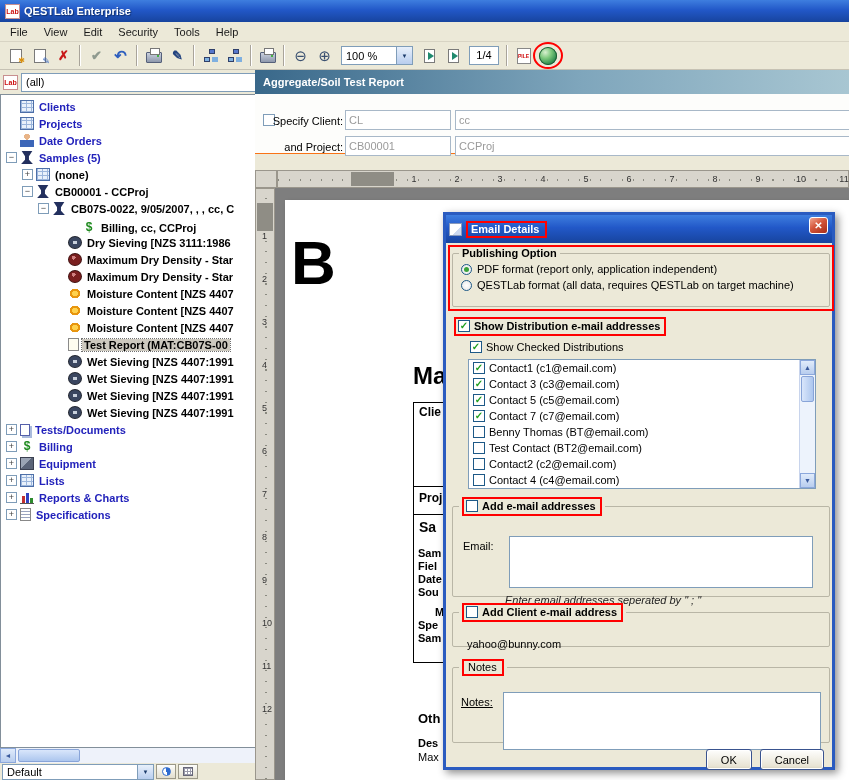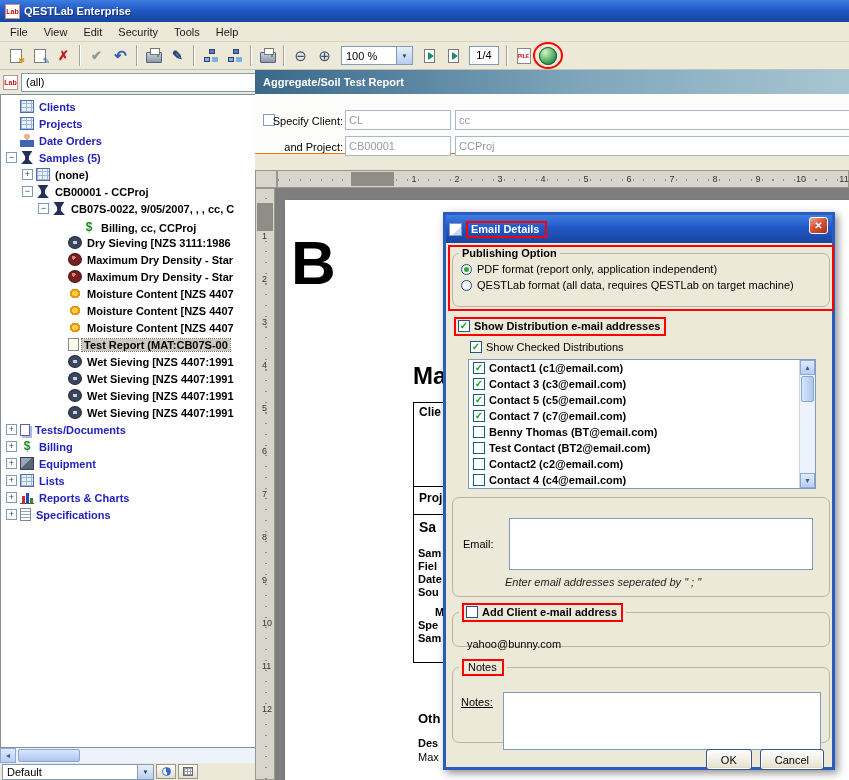--- a/index.html
+++ b/index.html
@@ -132,34 +132,34 @@
   .dialog{position:absolute;left:443px;top:212px;width:392px;height:558px;background:#ECE9D8;
     border:3px solid #2A5BC0;box-shadow:3px 3px 8px rgba(0,0,0,.45);z-index:10;}
   .dlg-title{height:28px;background:linear-gradient(180deg,#3E7EDF 0%,#2258C8 45%,#17449E 100%);
     display:flex;align-items:center;gap:4px;padding:0 3px;position:relative;}
   .dlg-icon{width:13px;height:13px;background:linear-gradient(135deg,#fff 60%,#CBD8F0 60%);border:1px solid #8899BB;flex:none;}
   .dlg-title-text{color:#fff;font-weight:bold;border:2px solid #FF0000;padding:0 6px 1px 3px;}
   .dlg-close{position:absolute;right:4px;top:2px;width:19px;height:17px;border:1px solid #fff;border-radius:3px;
     background:linear-gradient(145deg,#F2A690,#D4553A 45%,#A62D18);color:#fff;font-weight:bold;font-size:10px;
     line-height:15px;text-align:center;}
   .dlg-body{position:relative;height:530px;font-size:11px;}
-  fieldset{position:absolute;margin:0;padding:0;border:1px solid #B9B6A6;border-radius:7px;}
+  fieldset{position:absolute;margin:0;padding:0;border:1px solid #B9B6A6;border-radius:2px;}
   legend{font-weight:bold;margin-left:6px;padding:0 3px;}
   legend.plain{font-weight:normal;}
   .anno-box{position:absolute;border:2px solid #FF0000;pointer-events:none;z-index:5;}
   .anno-wrap{display:inline-flex;align-items:center;gap:4px;border:2px solid #FF0000;padding:1px 4px 2px 2px;}
   .radio-row{display:flex;align-items:flex-end;gap:5px;height:15px;margin:1px 0 0 8px;}
   .radio{width:11px;height:11px;min-width:11px;border-radius:50%;border:1px solid #1D5987;background:radial-gradient(#fff,#E4E4E4);position:relative;}
   .radio.sel::after{content:"";position:absolute;left:2px;top:2px;width:5px;height:5px;border-radius:50%;background:#3AA33A;}
   .cb{width:12px;height:12px;min-width:12px;background:#fff;border:1px solid #1D5987;font-size:10px;line-height:10px;
     text-align:center;color:#1E9E1E;font-weight:bold;display:inline-block;}
   .cb.checked::after{content:"✓";}
   .row{position:absolute;display:flex;align-items:center;gap:4px;}
   .listbox{position:absolute;left:22px;top:116px;width:348px;height:130px;background:#fff;border:1px solid #7F9DB9;overflow:hidden;}
-  .contact-row{height:16px;display:flex;align-items:center;gap:4px;padding-left:4px;white-space:nowrap;font-weight:bold;}
+  .contact-row{height:16px;display:flex;align-items:center;gap:4px;padding-left:4px;white-space:nowrap;}
   .vsb{position:absolute;right:0;top:0;bottom:0;width:16px;background:#EDF3FC;border-left:1px solid #C8D4EC;}
   .sb-btn{position:absolute;left:0;width:15px;height:15px;background:linear-gradient(#E0EBFB,#B8CDEE);border:1px solid #8CA8DC;
     color:#3A5A9C;font-size:7px;text-align:center;line-height:13px;}
   .sb-btn.up{top:0;} .sb-btn.down{bottom:0;}
   .sb-thumb{position:absolute;left:1px;top:16px;width:13px;height:26px;background:linear-gradient(90deg,#D9E6FB,#ACC6EE);
     border:1px solid #88A4D8;border-radius:2px;}
   .textarea{position:absolute;background:#fff;border:1px solid #7F9DB9;}
   .hint{position:absolute;font-style:italic;color:#222;}
   .dlg-buttons{position:absolute;top:506px;right:8px;display:flex;gap:8px;}
   .xpbtn{height:21px;border:1px solid #39538F;border-radius:3px;background:linear-gradient(#FEFEFD,#E8E4D4 85%,#D8D2BC);
@@ -546,21 +546,27 @@
             </div>
           </div>
         <div class="vsb">
           <div class="sb-btn up">▲</div>
           <div class="sb-thumb"></div>
           <div class="sb-btn down">▼</div>
         </div>
       </div>
 
       <fieldset style="left:6px;top:254px;width:378px;height:100px;">
-        <span style="position:absolute;left:10px;top:24px;margin-top:16px;">Email:</span>
+        <legend>
+          <span class="anno-wrap">
+            <span class="cb"></span>
+            <span>Add e-mail addresses</span>
+          </span>
+        </legend>
+        <span style="position:absolute;left:10px;top:24px;">Email:</span>
         <div class="textarea" style="left:56px;top:20px;width:304px;height:52px;"></div>
         <div class="hint" style="left:52px;top:78px;">Enter email addresses seperated by " ; "</div>
       </fieldset>
 
       <fieldset style="left:6px;top:360px;width:378px;height:44px;">
         <legend>
           <span class="anno-wrap">
             <span class="cb"></span>
             <span>Add Client e-mail address</span>
           </span>

